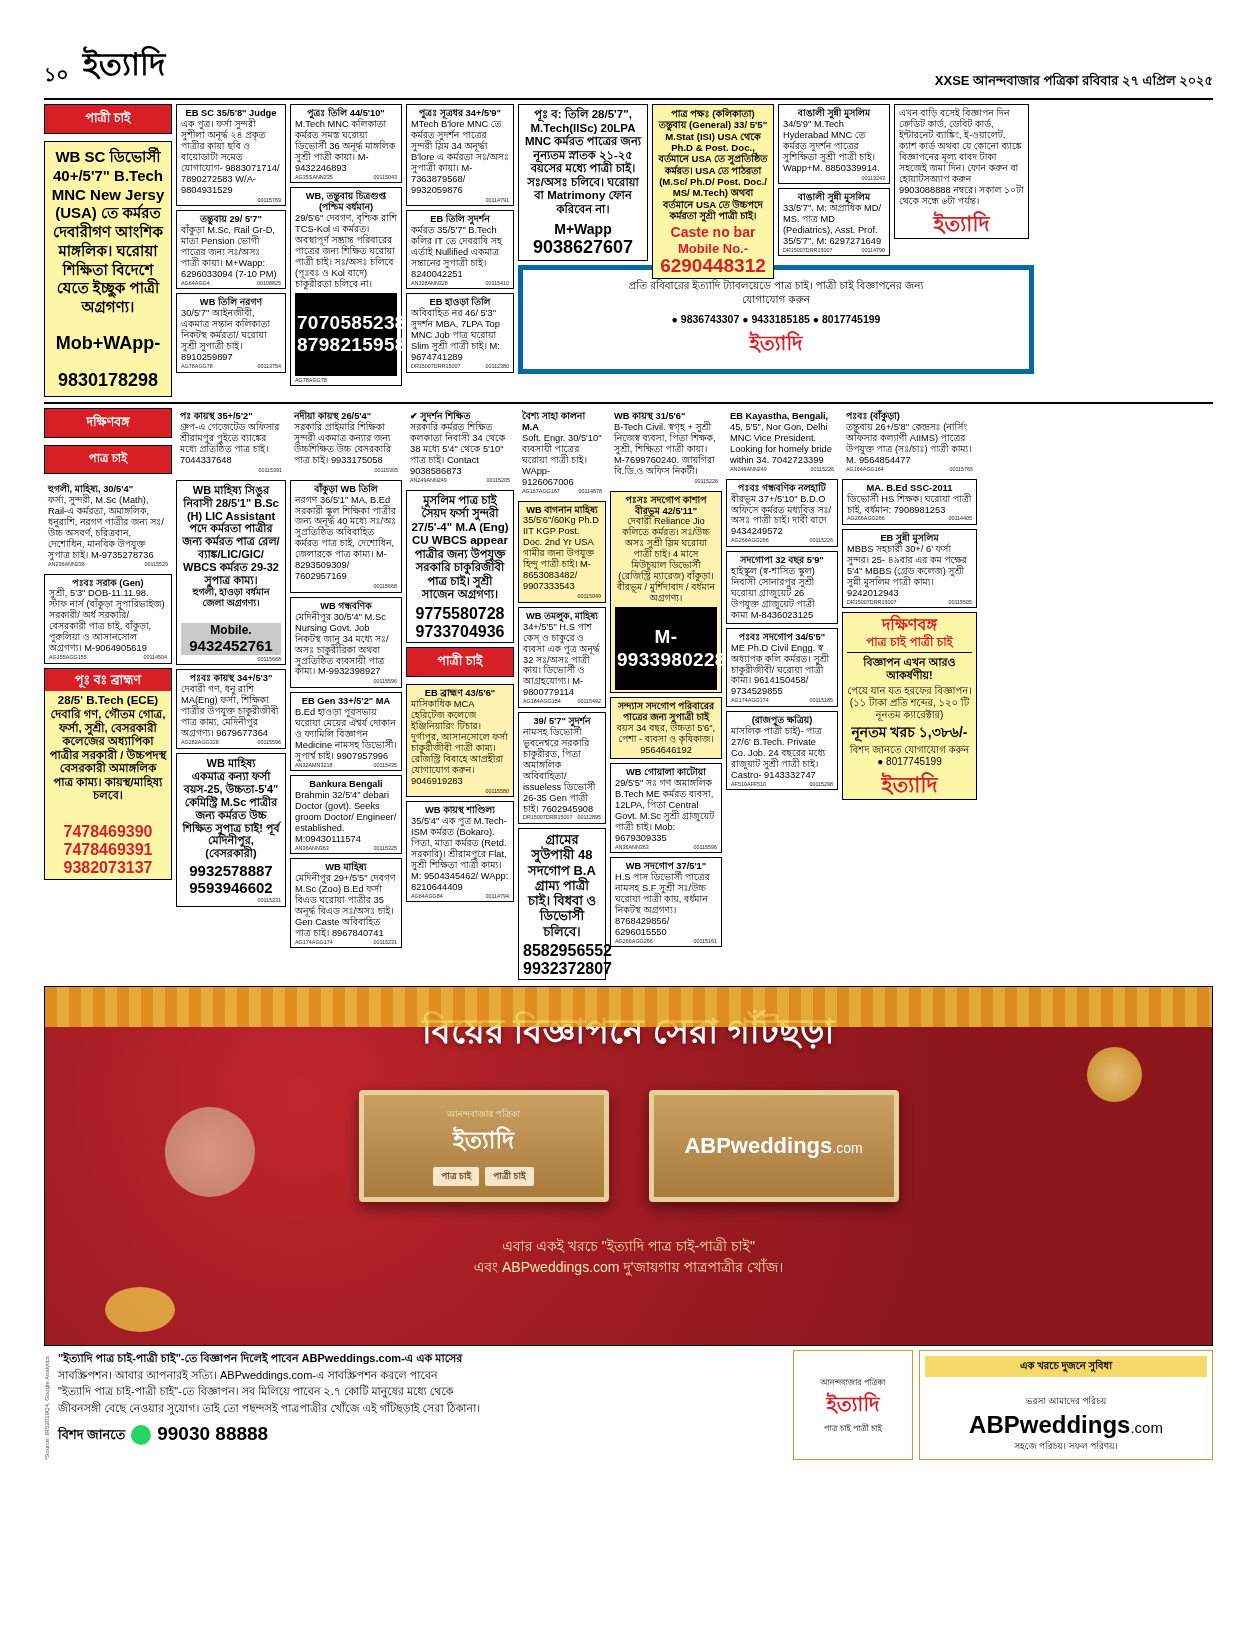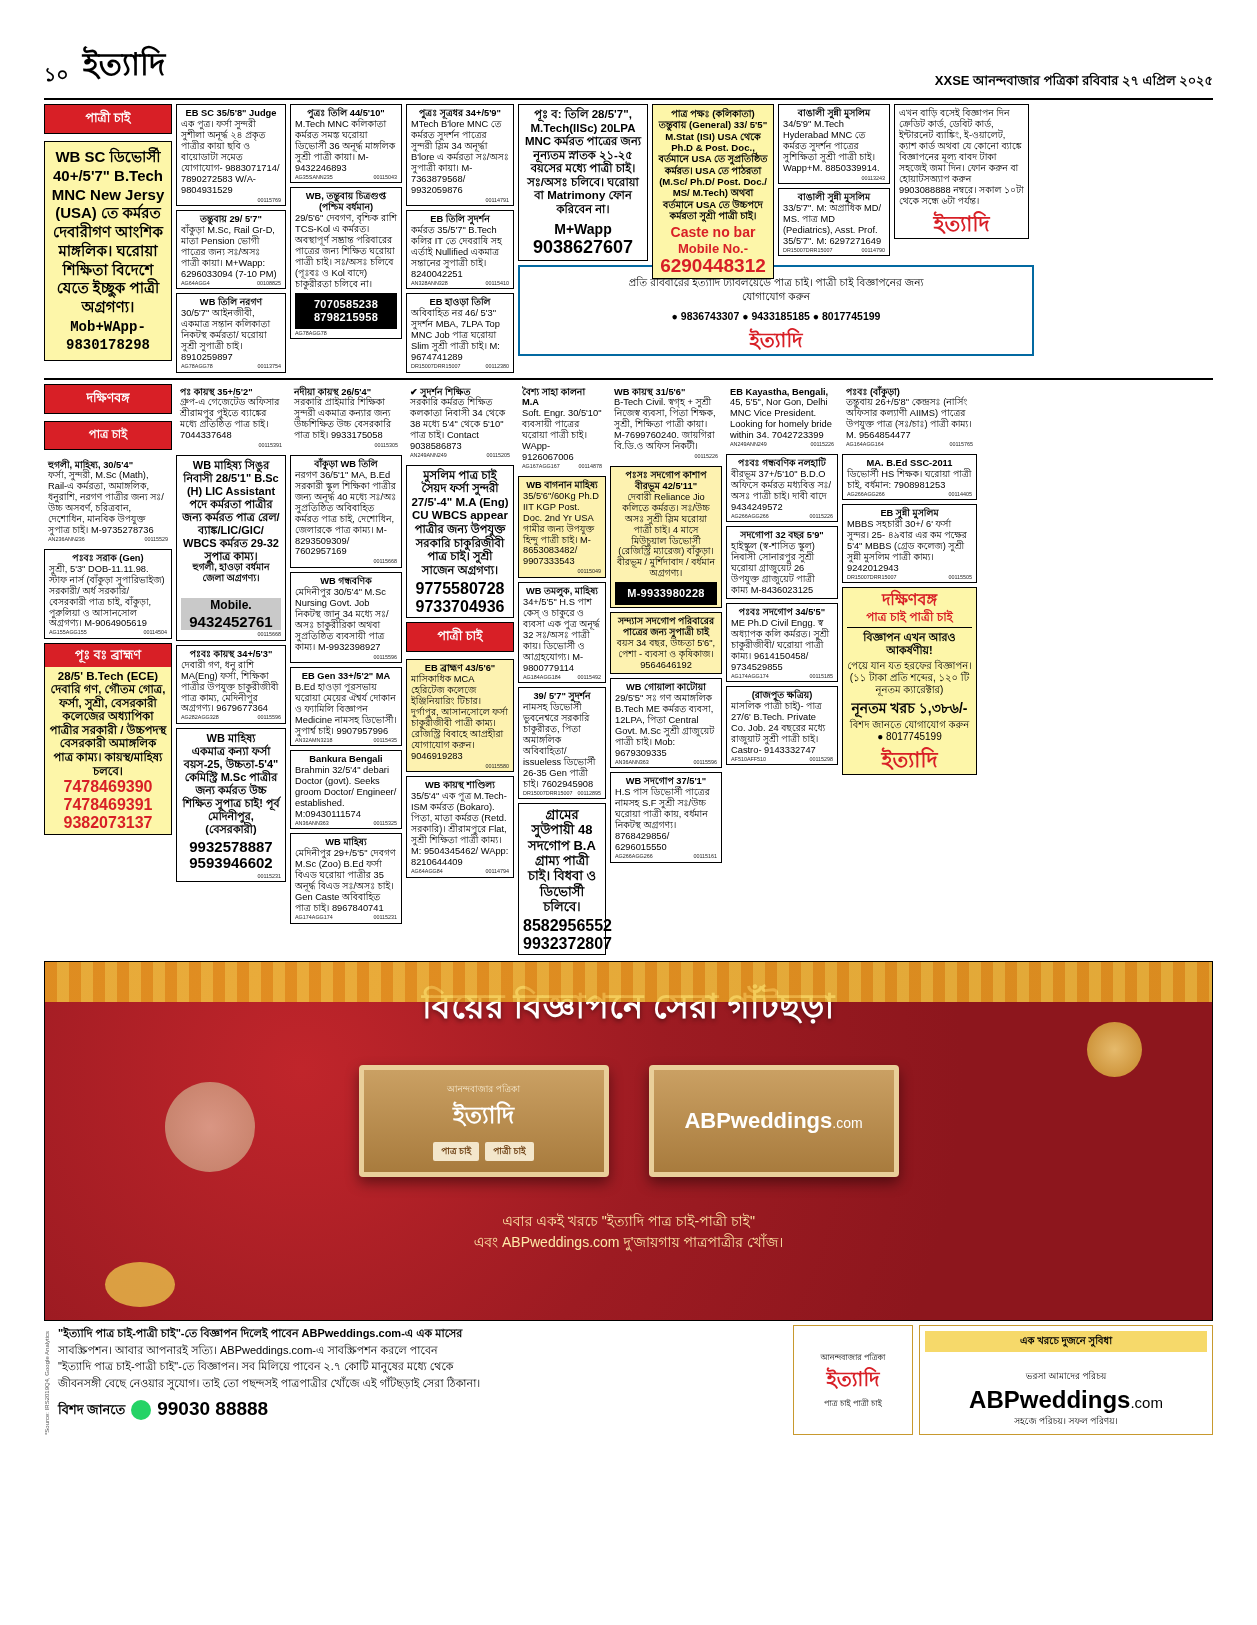--- a/index.html
+++ b/index.html
@@ -58,39 +58,39 @@
     background: #d81f26; color: #fff; font-weight: bold;
     text-align: center; font-size: 12.5px; padding: 4px 2px;
     border: 1px solid #000; margin-bottom: 3px;
   }
   .hdr-red.small { font-size: 11.5px; }
   .yellowbox { background: #fdf6a9; }
   .yellowbox2 { background: #fdf2b0; }
   .greybox { background: #c9c9c9; }
   .blackbox {
     background: #000; color: #fff; font-weight: bold; text-align: center;
-    font-size: 11px; padding: 5px 2px; margin-top: 3px; letter-spacing: .3px;
+    font-size: 19px; padding: 19px 2px; margin-top: 3px; letter-spacing: .3px;
   }
   .redtext { color: #d81f26; font-weight: bold; }
   .phone-red {
     color: #d81f26; font-weight: bold; text-align: center; font-size: 16px;
     line-height: 1.12;
   }
   .phone-blk {
     font-weight: bold; text-align: center; font-size: 15px; line-height: 1.1;
   }
 
   
   .ad-wbsc { background: #fdf6a9; text-align: center; font-weight: bold; font-size: 15px; line-height: 1.25; padding: 6px 4px; }
-  .ad-wbsc .ph { font-size: 14px; line-height: 1.1; margin-top: 3px; font-family: Liberation Mono, monospace; }
+  .ad-wbsc .ph { font-size: 18px; line-height: 1.1; margin-top: 17px; }
 
   
   .promo {
-    border: 2px solid #0369a1; text-align: center; font-size: 10.5px;
-    padding: 8px 4px 0 4px; line-height: 1.35;
+    border: 5px solid #0369a1; text-align: center; font-size: 10.5px;
+    padding: 8px 4px 12px 4px; line-height: 1.35;
   }
   .promo .dots { margin-top: 5px; font-weight: bold; font-size: 10.5px; }
   .promo .logo { font-family: "Liberation Serif", serif; font-weight: bold; color: #d81f26; font-size: 20px; margin-top: 4px; }
 
   .etc-logo-red {
     font-family: "Liberation Serif", serif; font-weight: bold; color: #d81f26;
     font-size: 21px; text-align: center; margin-top: 5px;
   }
 
   
@@ -319,21 +319,21 @@
         <div class="b c">পঃবঃ সরাক (Gen)</div>
         <div>সুশ্রী, 5'3" DOB-11.11.98. স্টাফ নার্স (বাঁকুড়া সুপারিভাইজ) সরকারী/ অর্ধ সরকারি/ বেসরকারী পাত্র চাই, বাঁকুড়া, পুরুলিয়া ও আসানসোল অগ্রগণ্য। M-9064905619</div>
         <div class="code2">
           <span>AG155AGG155</span>
           <span>00114504</span>
         </div>
       </div>
       <div class="ad yellowbox c" style="font-size:11.5px">
         <div class="hdr-red" style="margin:-3px -4px 3px -4px;border:none">পূঃ বঃ ব্রাহ্মণ</div>
         <div class="b">28/5' B.Tech (ECE) দেবারি গণ, গৌতম গোত্র, ফর্সা, সুশ্রী, বেসরকারী কলেজের অধ্যাপিকা পাত্রীর সরকারী / উচ্চপদস্থ বেসরকারী অমাঙ্গলিক পাত্র কাম্য। কায়স্থ/মাহিষ্য চলবে।</div>
-        <div class="phone-red" style="white-space:pre-line;margin-top:0">7478469390
+        <div class="phone-red" style="white-space:pre-line;margin-top:20px">7478469390
 7478469391
 9382073137</div>
       </div>
     </div>
 
     <div class="col" style="width:110px">
       <div class="ad noborder">
         <div class="b">পঃ কায়স্থ 35+/5'2"</div>
         <div>গ্রুপ-এ গেজেটেড অফিসার শ্রীরামপুর পুইতে ব্যাঙ্কের মধ্যে প্রতিষ্ঠিত পাত্র চাই। 7044337648</div>
         <div class="code r">00115391</div>

